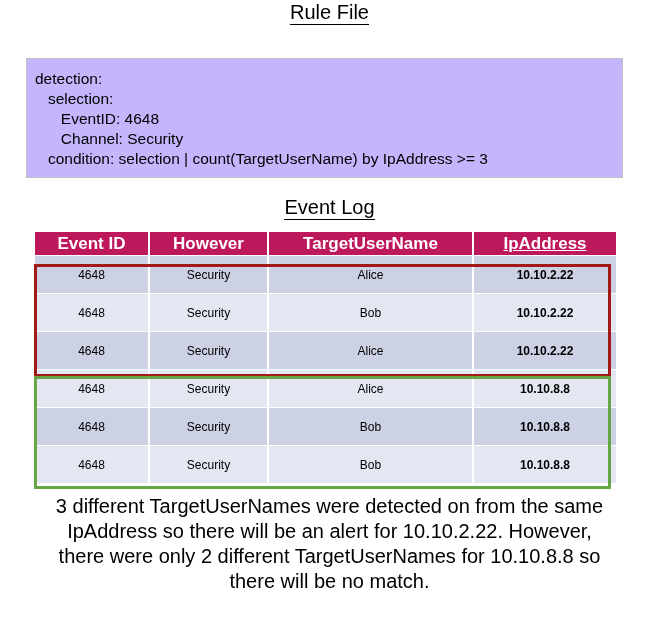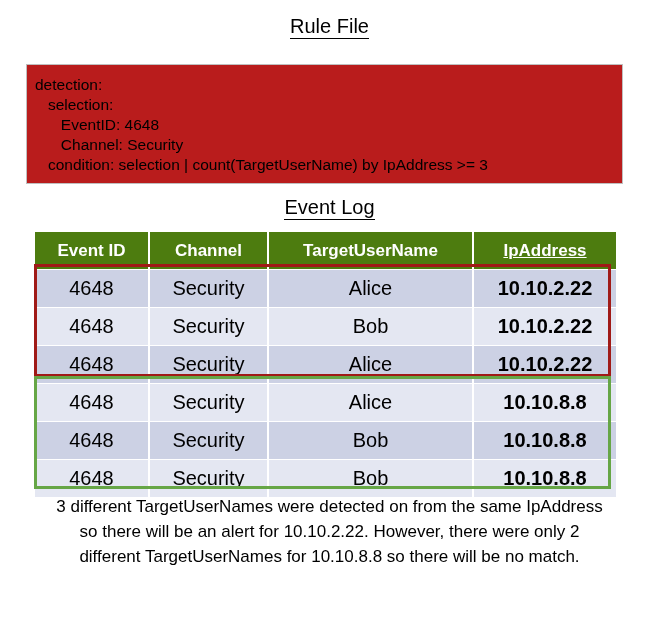--- a/index.html
+++ b/index.html
@@ -21,32 +21,32 @@
     text-align: center;
     font-size: 20px;
     line-height: 24px;
     color: #000;
     font-weight: 400;
   }
   .section-title span {
     border-bottom: 1.5px solid #000;
     padding-bottom: 1px;
   }
-  #rule-title { position: absolute; left: 0; top: 14px; width: 659px; }
+  #rule-title { position: absolute; left: 0; top: 0; width: 659px; }
   #event-title { position: absolute; left: 0; top: 195px; width: 659px; }
 
   
   #rule-box {
     position: absolute;
     left: 26px;
-    top: 64px;
+    top: 58px;
     width: 597px;
     height: 120px;
     border: 1px solid #bfbfbf;
-    background: #b91c1c;
+    background: #c4b5fd;
     box-sizing: border-box;
   }
   #rule-code {
     margin: 0;
     padding: 10px 0 0 8px;
     font-family: "Liberation Sans", sans-serif;
     font-size: 15.5px;
     line-height: 20px;
     white-space: pre;
     color: #000;
@@ -55,36 +55,36 @@
   
   #event-table {
     position: absolute;
     left: 35px;
     top: 232px;
     width: 575px;
     border-collapse: collapse;
     table-layout: fixed;
   }
   #event-table th {
-    background: #4d7c0f;
+    background: #be185d;
     color: #ffffff;
     font-size: 17px;
     font-weight: bold;
-    height: 37px;
+    height: 23px;
     text-align: center;
     border-left: 2px solid #ffffff;
     border-right: 2px solid #ffffff;
     padding: 0;
     white-space: nowrap;
   }
   #event-table th:first-child { border-left: none; }
   #event-table th:last-child  { border-right: none; }
 
   #event-table td {
-    font-size: 20px;
+    font-size: 12px;
     height: 37px;
     text-align: center;
     color: #000;
     padding: 0;
     border-left: 2px solid #ffffff;
     border-right: 2px solid #ffffff;
     border-top: 1px solid #ffffff;
     border-bottom: 1px solid #ffffff;
     white-space: nowrap;
   }
@@ -121,21 +121,21 @@
     border: 3px solid #66a646;
   }
 
   
   #caption {
     position: absolute;
     left: 48px;
     top: 494px;
     width: 563px;
     text-align: center;
-    font-size: 17px;
+    font-size: 20px;
     line-height: 25px;
     color: #000;
   }
 </style>
 </head>
 <body>
 
 <div id="rule-title" class="section-title">
   <span>Rule File</span>
 </div>
@@ -149,21 +149,21 @@
 </div>
 
 <div id="event-title" class="section-title">
   <span>Event Log</span>
 </div>
 
 <table id="event-table">
   <thead>
     <tr>
       <th class="col-eventid">Event ID</th>
-      <th class="col-channel">Channel</th>
+      <th class="col-channel">However</th>
       <th class="col-user">TargetUserName</th>
       <th class="col-ip">IpAddress</th>
     </tr>
   </thead>
   <tbody>
     <tr class="band-dark">
       <td>4648</td>
       <td>Security</td>
       <td>Alice</td>
       <td>10.10.2.22</td>

